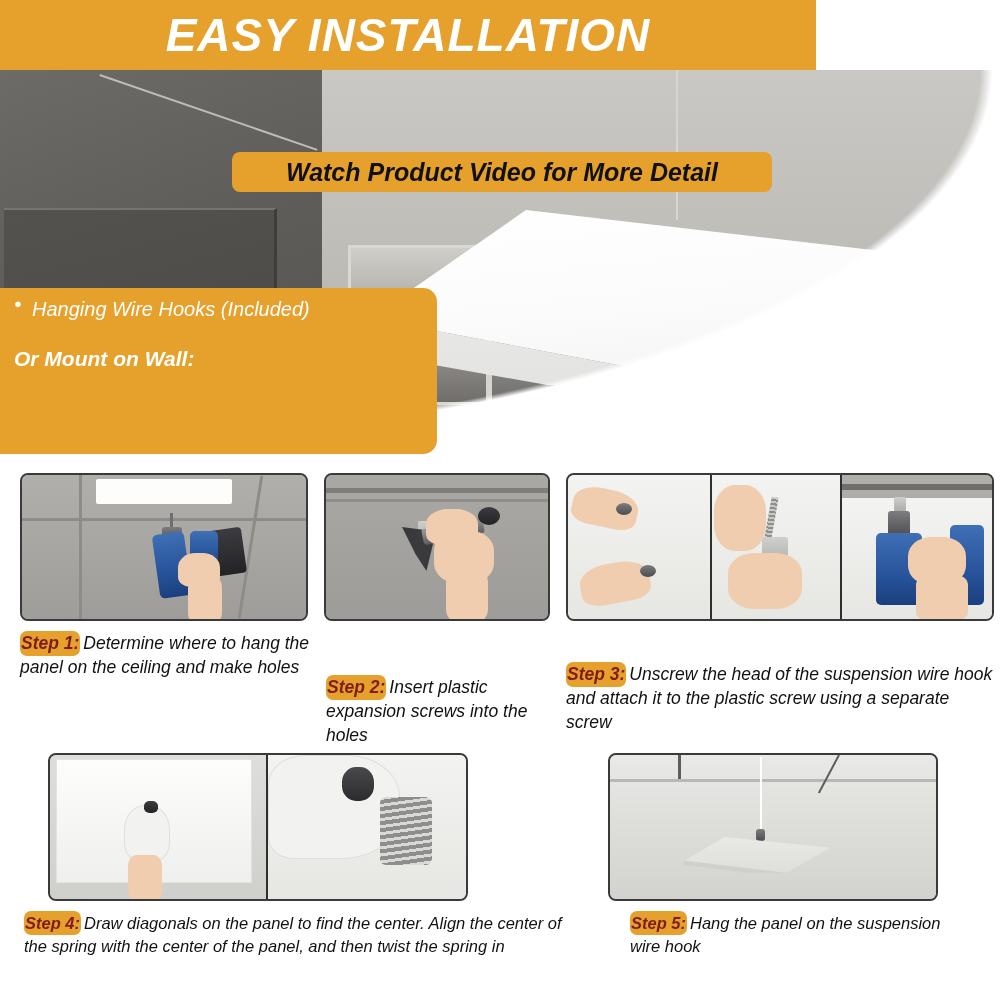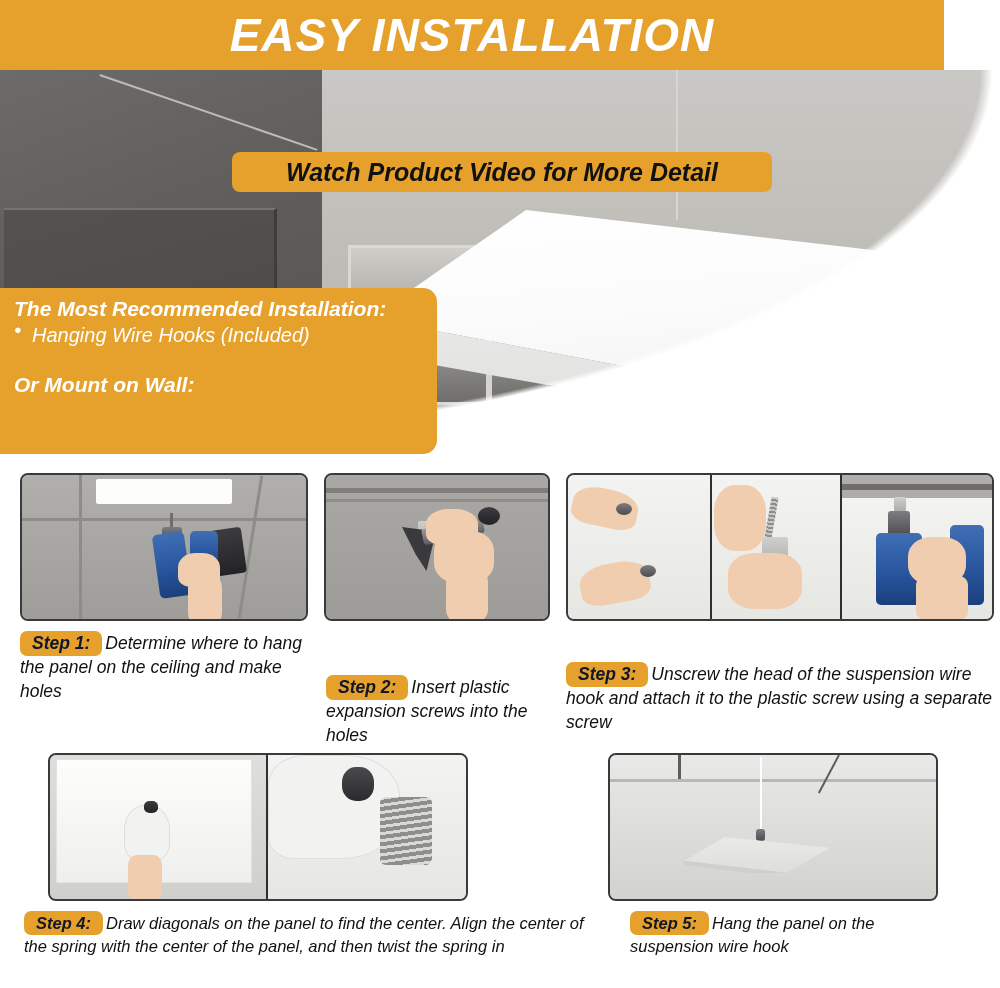--- a/index.html
+++ b/index.html
@@ -4,21 +4,21 @@
 <style>
   * { margin:0; padding:0; box-sizing:border-box; }
   html,body { background:#ffffff; }
   body {
     width:1000px; height:988px; position:relative; overflow:hidden;
     font-family:"Liberation Sans", sans-serif;
   }
 
   
   .header-band {
-    position:absolute; left:0; top:0; width:944px; height:70px;
+    position:absolute; left:0; top:0; width:816px; height:70px;
     background:#e6a02c; display:flex; align-items:center; justify-content:center;
   }
   .header-title {
     color:#ffffff; font-size:46px; font-weight:bold; font-style:italic;
     letter-spacing:1px; line-height:1; white-space:nowrap;
     font-family:"Liberation Sans", sans-serif;
   }
 
   
   .hero {
@@ -214,23 +214,23 @@
     position:absolute; background:#cfcfcb;
     clip-path: polygon(0% 66%, 70% 100%, 70% 112%, 0% 78%);
   }
 
   
   .caption {
     position:absolute; color:#111111; font-size:17.5px; font-style:italic;
     line-height:1.33; font-family:"Liberation Sans", sans-serif;
   }
   .caption .badge {
-    display:inline-block; background:#e6a02c; color:#0f172a;
+    display:inline-block; background:#e6a02c; color:#7f1d1d;
     font-weight:bold; font-style:italic; border-radius:7px;
-    padding:1px 12px; margin-right:3px;
+    padding:1px 1px; margin-right:3px;
   }
   .caption.small { font-size:16.5px; line-height:1.36; }
 </style>
 </head>
 <body>
 
 <div class="header-band">
   <div class="header-title">EASY INSTALLATION</div>
 </div>
 
@@ -253,21 +253,20 @@
     </div>
   </div>
 
   <div style="position:absolute; left:232px; top:82px; width:540px; height:40px;
               background:#e6a02c; border-radius:8px; display:flex; align-items:center; justify-content:center;">
     <span style="color:#111111; font-size:25px; font-weight:bold; font-style:italic; white-space:nowrap;">Watch Product Video for More Detail</span>
   </div>
 </div>
 
 <div class="reco-box">
-  <div class="reco-head">The Most Recommended Installation:</div>
   <div class="reco-item">Hanging Wire Hooks (Included)</div>
   <div class="reco-gap"></div>
   <div class="reco-head">Or Mount on Wall:</div>
 </div>
 
 <div class="photo" style="left:20px; top:473px; width:288px; height:148px;">
   <div class="ceil"></div>
   <div class="ceil-light"></div>
   <div class="ceil-rail" style="top:30%;"></div>
   <div class="ceil-rail-v" style="left:20%;"></div>

